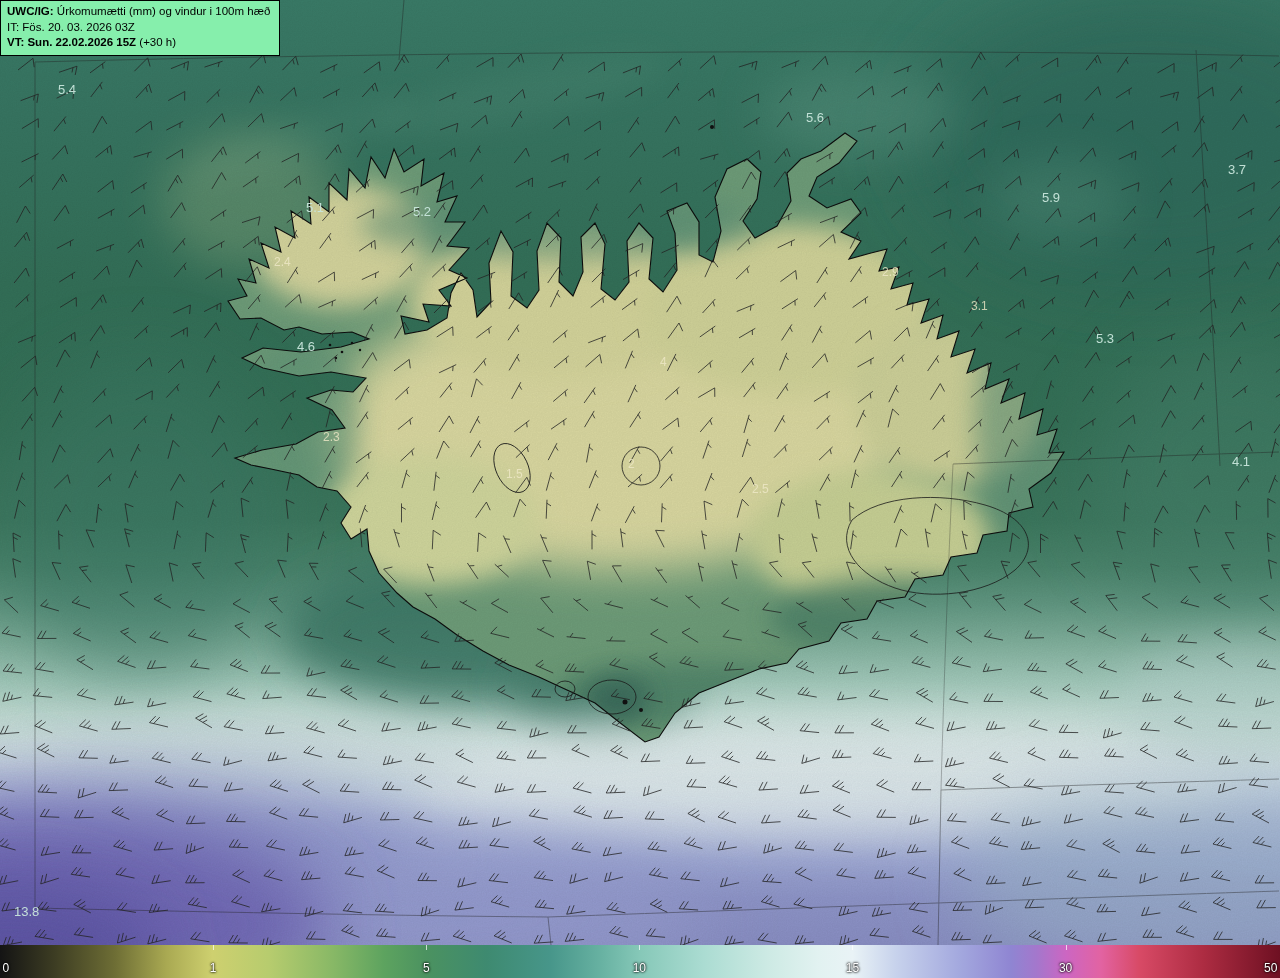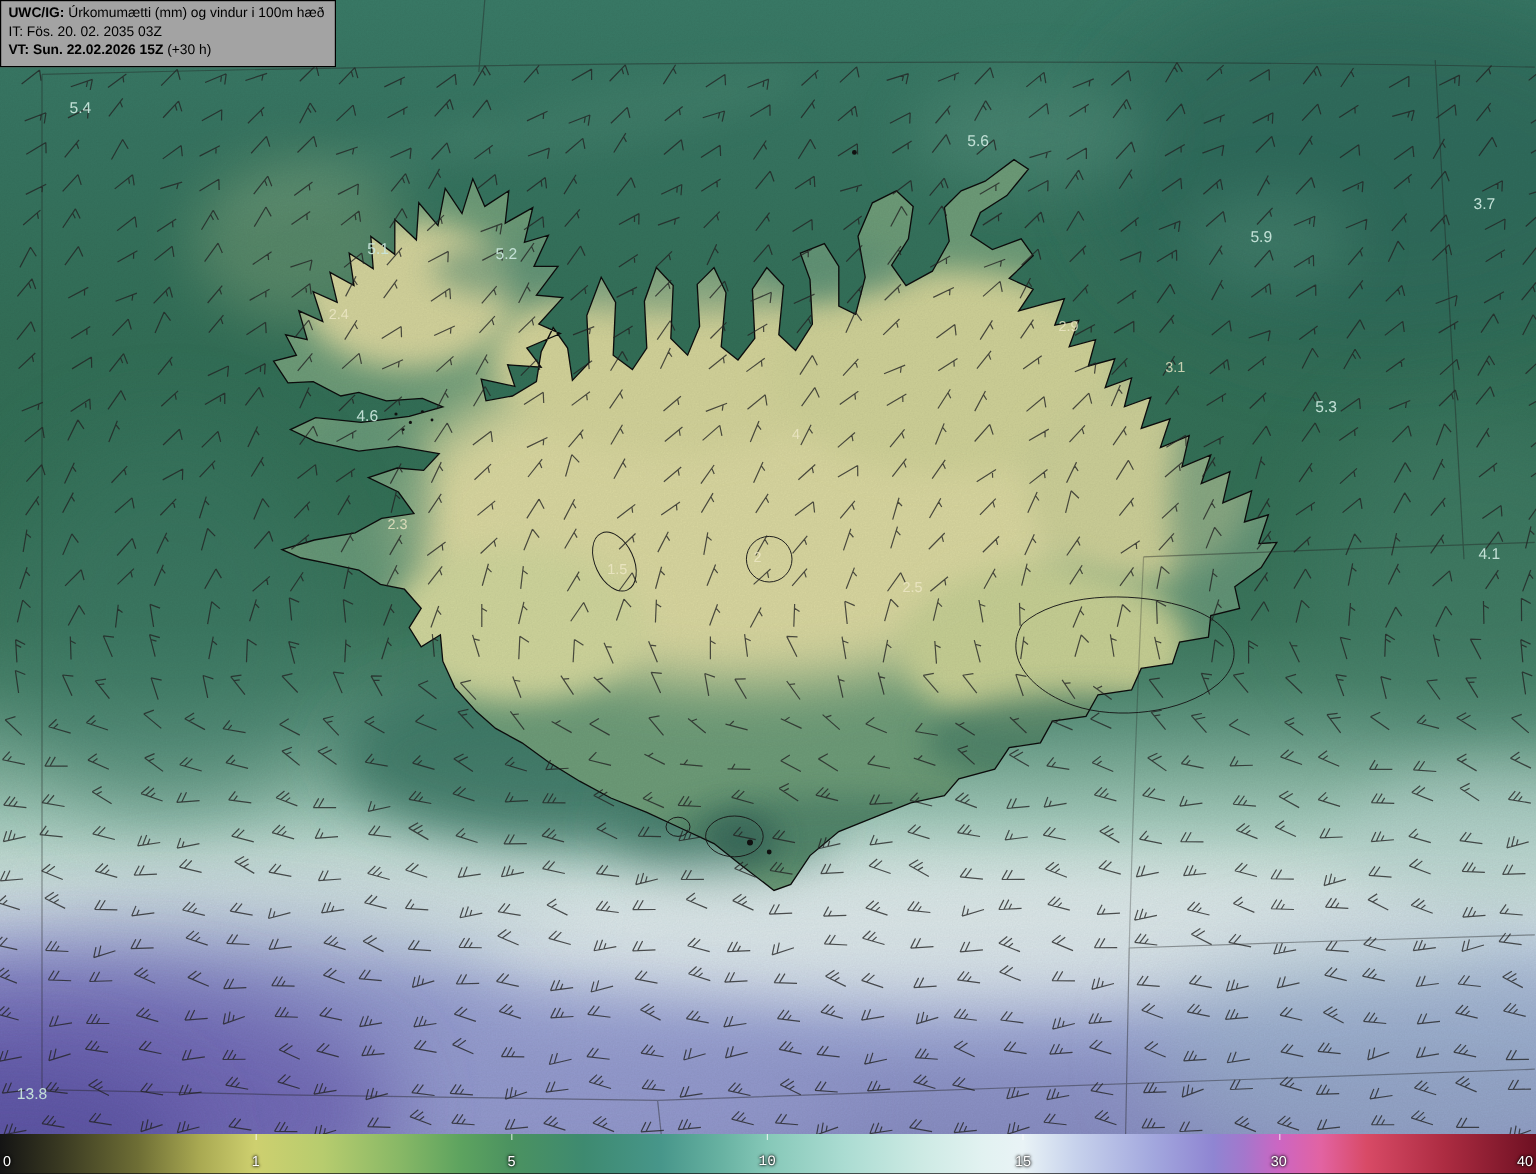--- a/index.html
+++ b/index.html
@@ -3,21 +3,21 @@
 <meta charset="utf-8">
 <style>
   * { margin:0; padding:0; box-sizing:border-box; }
   html,body { width:1280px; height:978px; overflow:hidden; background:#111;
               font-family:"Liberation Sans", sans-serif; }
   .stage { position:relative; width:1280px; height:978px; }
   svg { display:block; }
 
   .titlebox {
     position:absolute; left:0; top:0;
-    background:#a3a3a3; border:1px solid #000;
+    background:#86efac; border:1px solid #000;
     padding:3px 9px 4px 6px; white-space:nowrap;
     font-size:11.5px; line-height:1.35; color:#000;
   }
   .titlebox .b { font-weight:bold; }
 
   .colorbar { position:absolute; left:0; top:945px; width:1280px; height:33px; background:#111; }
   .cb-grad  { position:absolute; left:0; top:0; width:100%; height:100%; }
   .cb-label { position:absolute; bottom:3px; color:#fff; font-size:12px;
               text-shadow:0 0 2px #000, 0 0 3px #000; }
   .cb-tick  { position:absolute; top:0; width:1px; height:5px; background:#fff; opacity:.7; }
@@ -171,35 +171,35 @@
         <text x="660" y="366" class="maplabel lo">4</text>
         <text x="323" y="441" class="maplabel lo">2.3</text>
         <text x="506" y="478" class="maplabel lo">1.5</text>
         <text x="628" y="468" class="maplabel lo">2</text>
         <text x="752" y="493" class="maplabel lo">2.5</text>
       </g>
   </svg>
 
   <div class="titlebox">
     <div class="t1"><span class="b">UWC/IG:</span><span> Úrkomumætti (mm) og vindur i 100m hæð</span></div>
-    <div class="t2">IT: Fös. 20. 02. 2035 03Z</div>
+    <div class="t2">IT: Fös. 20. 03. 2026 03Z</div>
     <div class="t3"><span class="b">VT: Sun. 22.02.2026 15Z</span><span> (+30 h)</span></div>
   </div>
 
   <div id="colorbar" class="colorbar">
     <div id="cb-gradient" class="cb-grad" style="background: linear-gradient(90deg, rgb(20, 20, 20) 0%, rgb(58, 58, 34) 4%, rgb(110, 110, 53) 9%, rgb(169, 169, 82) 13%, rgb(206, 208, 111) 16.6%, rgb(183, 204, 110) 21%, rgb(136, 184, 102) 26%, rgb(93, 163, 95) 30%, rgb(75, 146, 96) 33.3%, rgb(62, 138, 112) 38%, rgb(71, 150, 138) 43%, rgb(104, 178, 162) 47%, rgb(134, 200, 184) 50%, rgb(171, 220, 210) 55%, rgb(205, 234, 228) 60%, rgb(226, 242, 241) 64%, rgb(233, 243, 246) 66.6%, rgb(199, 210, 236) 70%, rgb(163, 168, 222) 75%, rgb(143, 133, 210) 79%, rgb(164, 119, 204) 81%, rgb(204, 102, 194) 83.3%, rgb(226, 99, 162) 86%, rgb(216, 74, 102) 89%, rgb(173, 44, 66) 94%, rgb(110, 16, 34) 100%);"></div>
     <div id="cb-ticks">
         <span class="cb-label" style="left: 0.2%; transform: translateX(0px);">0</span>
         <span class="cb-label" style="left: 16.65%; transform: translateX(-50%);">1</span>
         <span class="cb-tick" style="left: 16.65%;"></span>
         <span class="cb-label" style="left: 33.3%; transform: translateX(-50%);">5</span>
         <span class="cb-tick" style="left: 33.3%;"></span>
-        <span class="cb-label" style="left: 49.95%; transform: translateX(-50%); font-family: Liberation Mono, monospace;">10</span>
+        <span class="cb-label" style="left: 49.95%; transform: translateX(-50%);">10</span>
         <span class="cb-tick" style="left: 49.95%;"></span>
         <span class="cb-label" style="left: 66.6%; transform: translateX(-50%); text-align: right;">15</span>
         <span class="cb-tick" style="left: 66.6%;"></span>
         <span class="cb-label" style="left: 83.25%; transform: translateX(-50%);">30</span>
         <span class="cb-tick" style="left: 83.25%;"></span>
-        <span class="cb-label" style="left: 99.8%; transform: translateX(-100%);">40</span>
+        <span class="cb-label" style="left: 99.8%; transform: translateX(-100%);">50</span>
       </div>
   </div>
 
 </div>
 
 </body></html>

